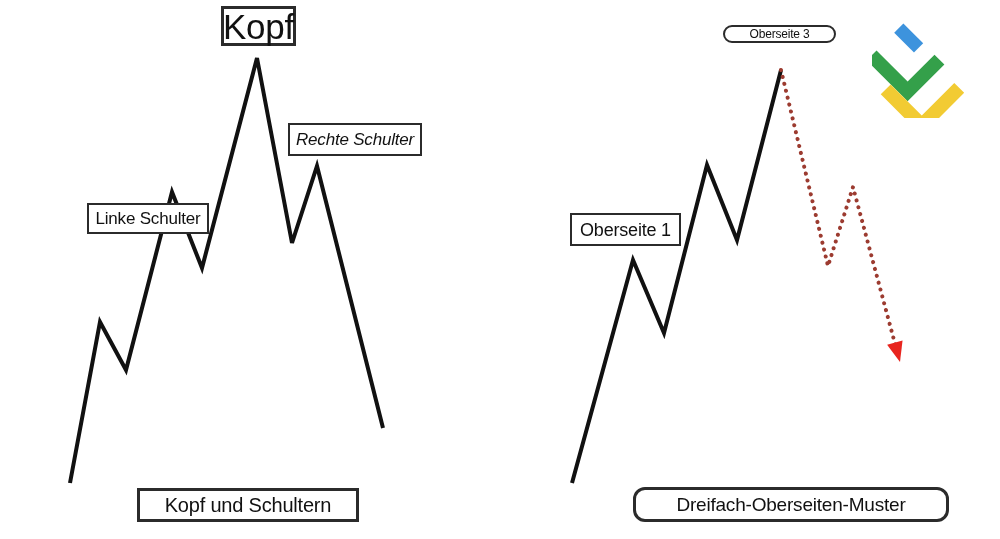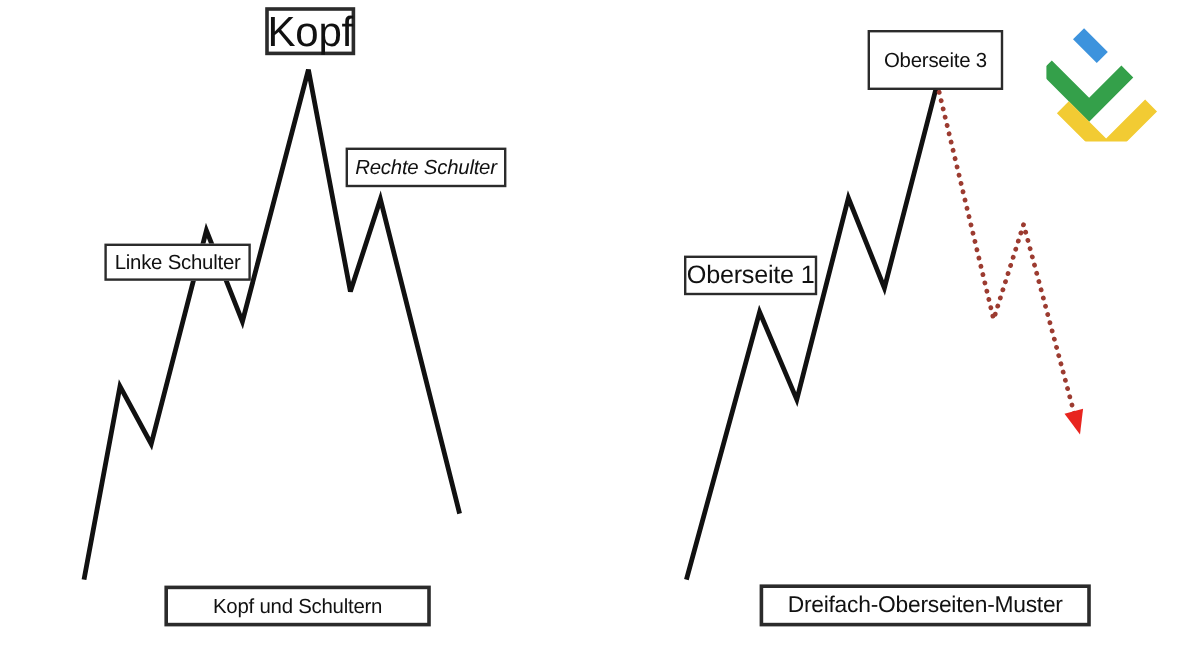--- a/index.html
+++ b/index.html
@@ -66,51 +66,53 @@
     width: 134px;
     height: 33px;
     font-size: 17px;
     font-style: italic;
   }
   .lbl-caption-left {
     left: 137px;
     top: 488px;
     width: 222px;
     height: 34px;
-    font-size: 17px;
+    font-size: 20px;
     border-width: 3px;
   }
   .lbl-ober1 {
     left: 570px;
     top: 213px;
     width: 111px;
     height: 33px;
-    font-size: 21px;
+    font-size: 18px;
   }
   .lbl-ober2 {
     left: 633px;
     top: 122px;
     width: 113px;
     height: 34px;
     font-size: 17px;
   }
   .lbl-ober3 {
     left: 723px;
     top: 25px;
     width: 113px;
-    height: 50px;
-    font-size: 17px;
+    height: 18px;
+    font-size: 12px;
+    border-radius: 12px;
   }
   .lbl-caption-right {
     left: 633px;
     top: 487px;
-    width: 276px;
+    width: 316px;
     height: 35px;
     font-size: 19px;
     border-width: 3px;
+    border-radius: 12px;
   }
   #logo {
     position: absolute;
     left: 872px;
     top: 14px;
     width: 108px;
     height: 104px;
   }
 </style>
 </head>

